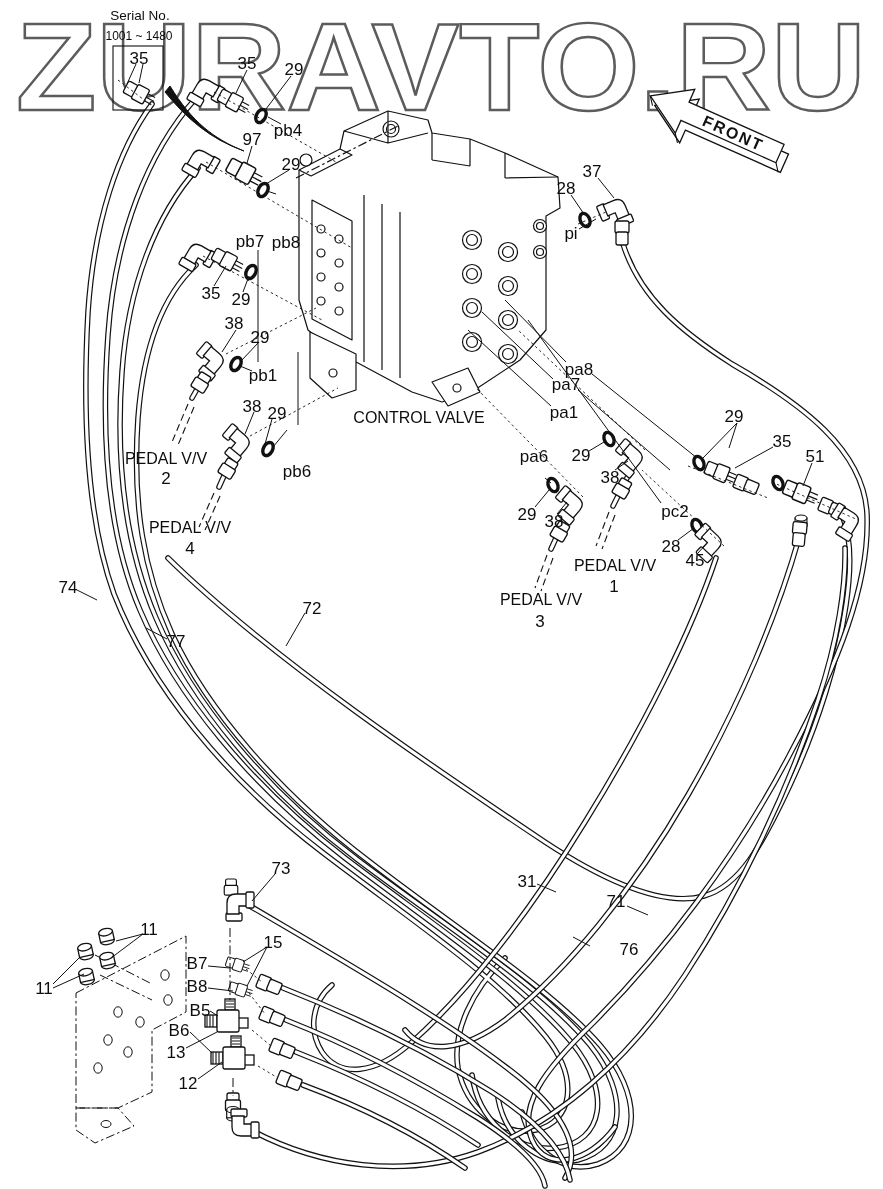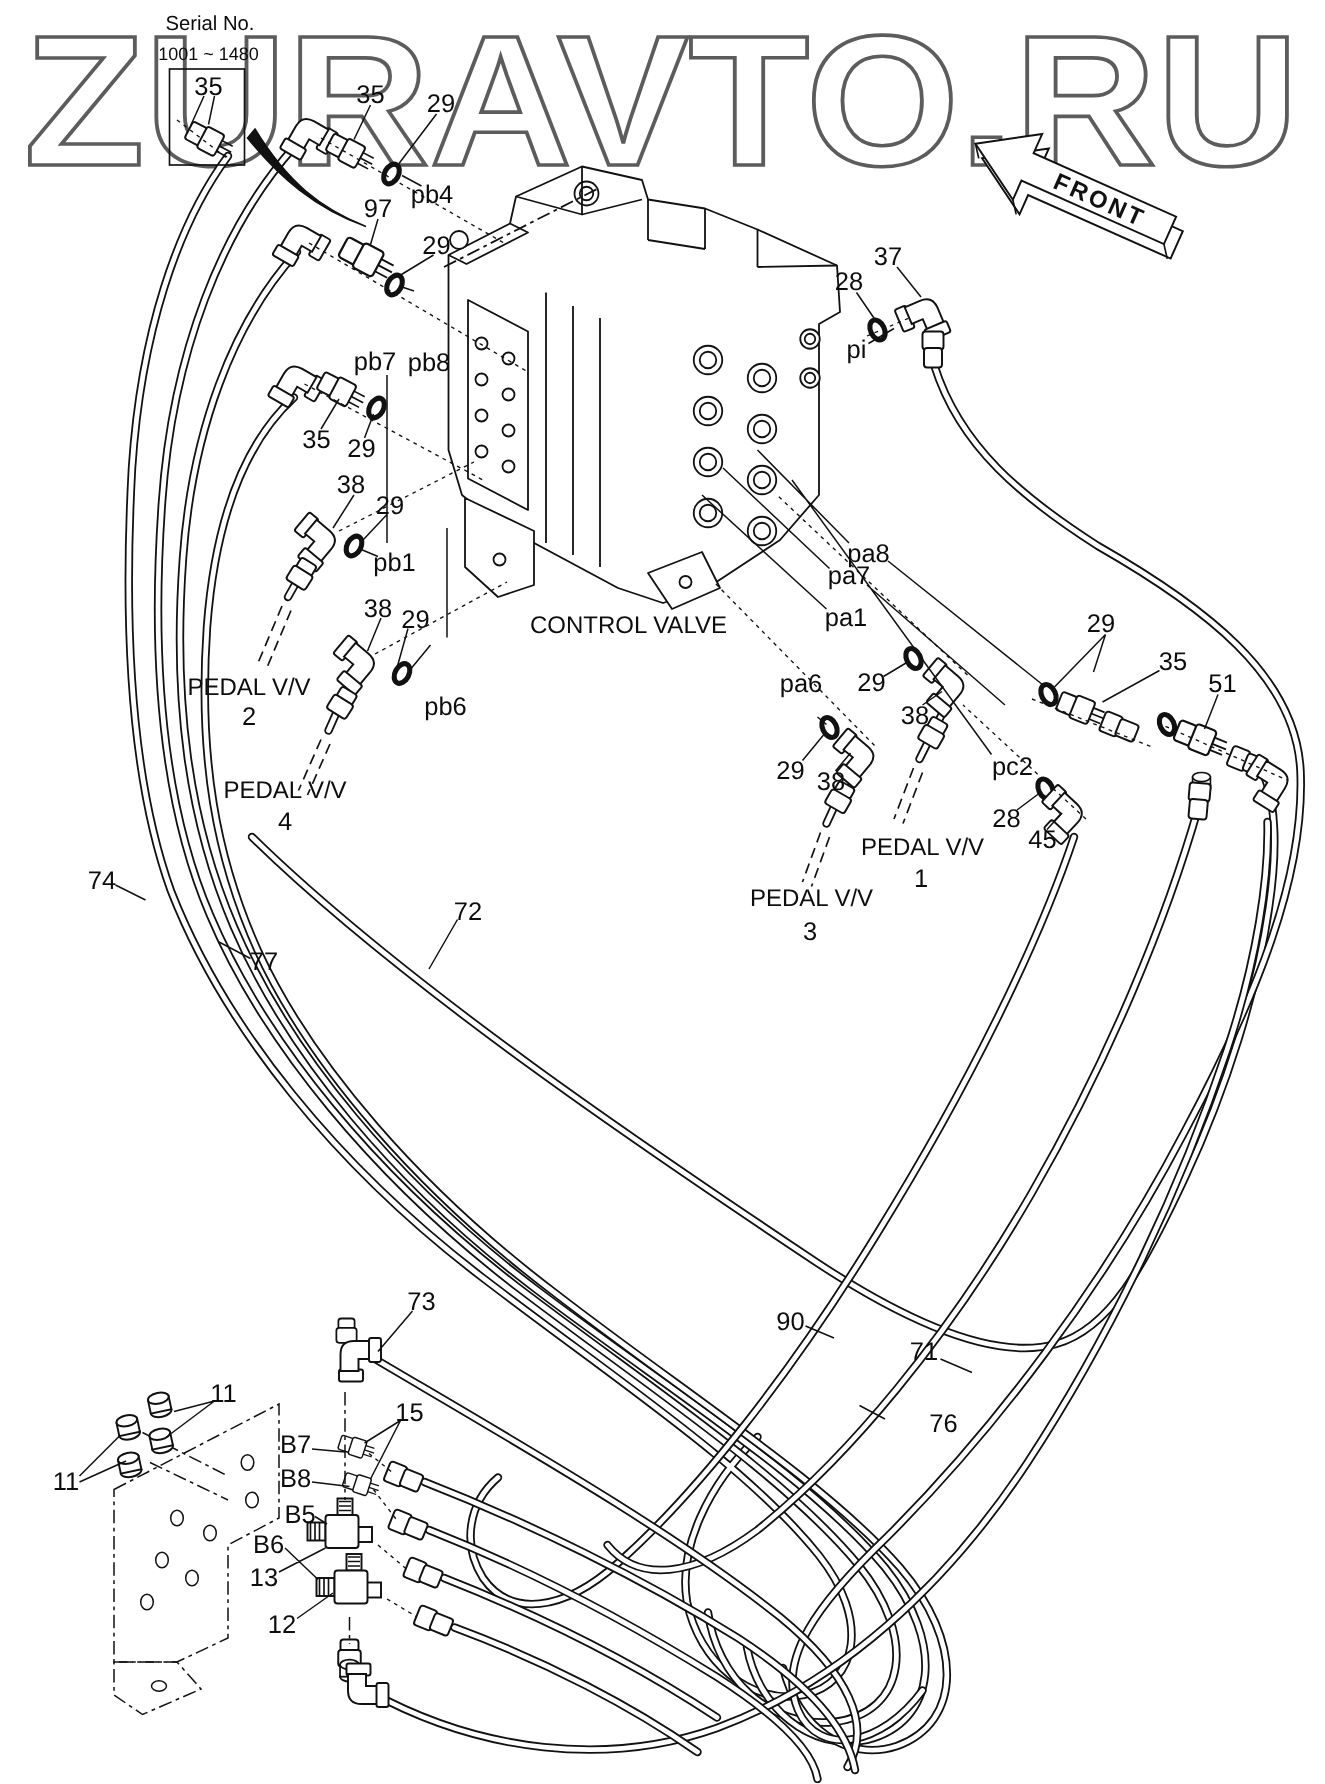--- a/index.html
+++ b/index.html
@@ -297,21 +297,21 @@
       <span class="part-label" style="left: 614px; top: 586px;">1</span>
       <span class="part-label" style="left: 541px; top: 600px; font-size: 16px;">PEDAL V/V</span>
       <span class="part-label" style="left: 540px; top: 621px;">3</span>
       <span class="part-label" style="left: 734px; top: 416px;">29</span>
       <span class="part-label" style="left: 782px; top: 441px;">35</span>
       <span class="part-label" style="left: 815px; top: 456px;">51</span>
       <span class="part-label" style="left: 68px; top: 587px;">74</span>
       <span class="part-label" style="left: 176px; top: 641px;">77</span>
       <span class="part-label" style="left: 312px; top: 608px;">72</span>
       <span class="part-label" style="left: 281px; top: 868px;">73</span>
-      <span class="part-label" style="left: 527px; top: 881px;">90</span>
+      <span class="part-label" style="left: 527px; top: 881px;">31</span>
       <span class="part-label" style="left: 616px; top: 901px;">71</span>
       <span class="part-label" style="left: 602px; top: 949px; margin-left: 27px;">76</span>
       <span class="part-label" style="left: 149px; top: 929px;">11</span>
       <span class="part-label" style="left: 44px; top: 988px;">11</span>
       <span class="part-label" style="left: 273px; top: 942px;">15</span>
       <span class="part-label" style="left: 197px; top: 963px;">B7</span>
       <span class="part-label" style="left: 197px; top: 986px;">B8</span>
       <span class="part-label" style="left: 200px; top: 1010px;">B5</span>
       <span class="part-label" style="left: 179px; top: 1030px;">B6</span>
       <span class="part-label" style="left: 176px; top: 1052px;">13</span>

